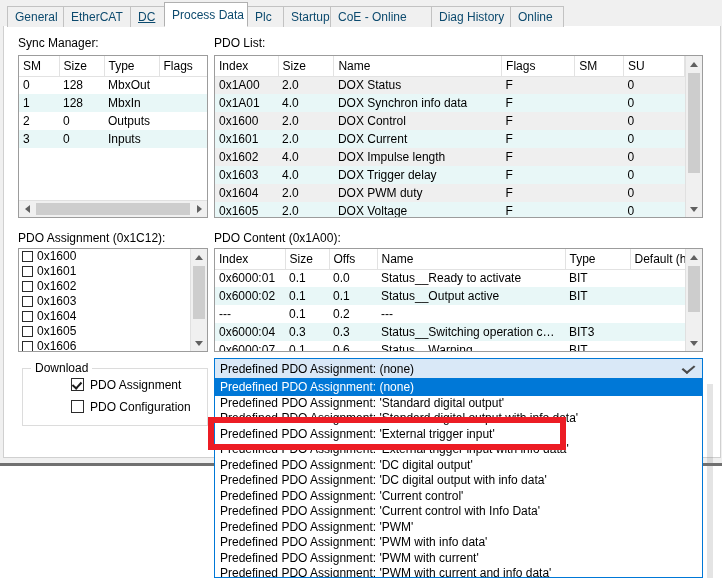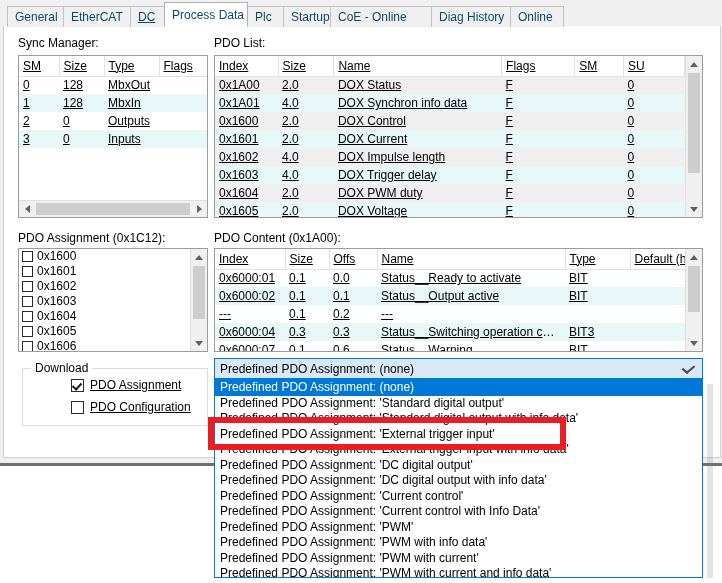--- a/index.html
+++ b/index.html
@@ -32,21 +32,21 @@
   .tab.active{
     top:2px;height:25px;background:#ffffff;border:1px solid #b0b0b0;border-bottom:1px solid #ffffff;
     line-height:24px;z-index:5;
   }
 
   
   .sec-label{position:absolute;font-size:12px;color:#000;white-space:nowrap;}
 
   
   .gridbox{position:absolute;background:#ffffff;border:1px solid #9c9c9c;box-sizing:border-box;overflow:hidden;}
-  table.grid{border-collapse:collapse;width:100%;table-layout:fixed;font-size:12px;text-decoration:underline;}
+  table.grid{border-collapse:collapse;width:100%;table-layout:fixed;font-size:12px;}
   table.grid th{
     background:#ffffff;color:#000;font-weight:normal;text-align:left;
     padding:2px 4px;border-right:1px solid #e2e2e2;border-bottom:1px solid #e2e2e2;
     height:20px;box-sizing:border-box;white-space:nowrap;overflow:hidden;
   }
   table.grid td{
     padding:1px 4px;height:18px;box-sizing:border-box;white-space:nowrap;overflow:hidden;
     text-overflow:ellipsis;border:none;
   }
   tr.r-odd td{background:#ffffff;}
@@ -78,21 +78,21 @@
     box-sizing:border-box;margin-right:4px;flex:none;position:relative;
   }
   .cbox.checked::after{
     content:"";position:absolute;left:2px;top:1px;width:4px;height:7px;
     border:solid #1c1c1c;border-width:0 2px 2px 0;transform:rotate(42deg);
   }
 
   
   .groupbox{position:absolute;border:1px solid #dcdcdc;box-sizing:border-box;}
   .groupbox > .gb-title{position:absolute;top:-8px;left:8px;background:#ffffff;padding:0 4px;font-size:12px;}
-  .gb-row{display:flex;align-items:center;font-size:12px;padding-left:32px;}
+  .gb-row{display:flex;align-items:flex-start;font-size:12px;padding-left:32px;}
 
   
   .combo{
     position:absolute;background:#d9e8f7;border:1px solid #0078d7;box-sizing:border-box;
     display:flex;align-items:center;font-size:12px;padding-left:5px;
   }
   .combo .chev{position:absolute;right:8px;top:50%;transform:translateY(-60%);}
   .chevglyph{display:inline-block;width:9px;height:5px;border-left:2px solid #4a4a4a;border-bottom:2px solid #4a4a4a;transform:rotate(-45deg) skew(5deg,5deg);}
 
   
@@ -404,21 +404,21 @@
       <div class="arrow up">
           <span class="tri up"></span>
         </div>
       <div class="arrow down">
           <span class="tri down"></span>
         </div>
       <div class="thumb" style="top:17px;height:46px;"></div>
     </div>
   </div>
 
-  <div class="groupbox" style="left:22px;top:368px;width:186px;height:58px;text-decoration:underline;">
+  <div class="groupbox" style="left:22px;top:368px;width:186px;height:58px;">
     <span class="gb-title">Download</span>
     <div style="padding:9px 0 0 16px;" id="dl-body">
         <div class="gb-row" style="margin-bottom: 8px;">
           <span class="cbox checked" style="width: 13px; height: 13px; margin-right: 6px;"></span>
           <span>PDO Assignment</span>
         </div>
         <div class="gb-row" style="margin-bottom: 8px;">
           <span class="cbox" style="width: 13px; height: 13px; margin-right: 6px;"></span>
           <span>PDO Configuration</span>
         </div>

